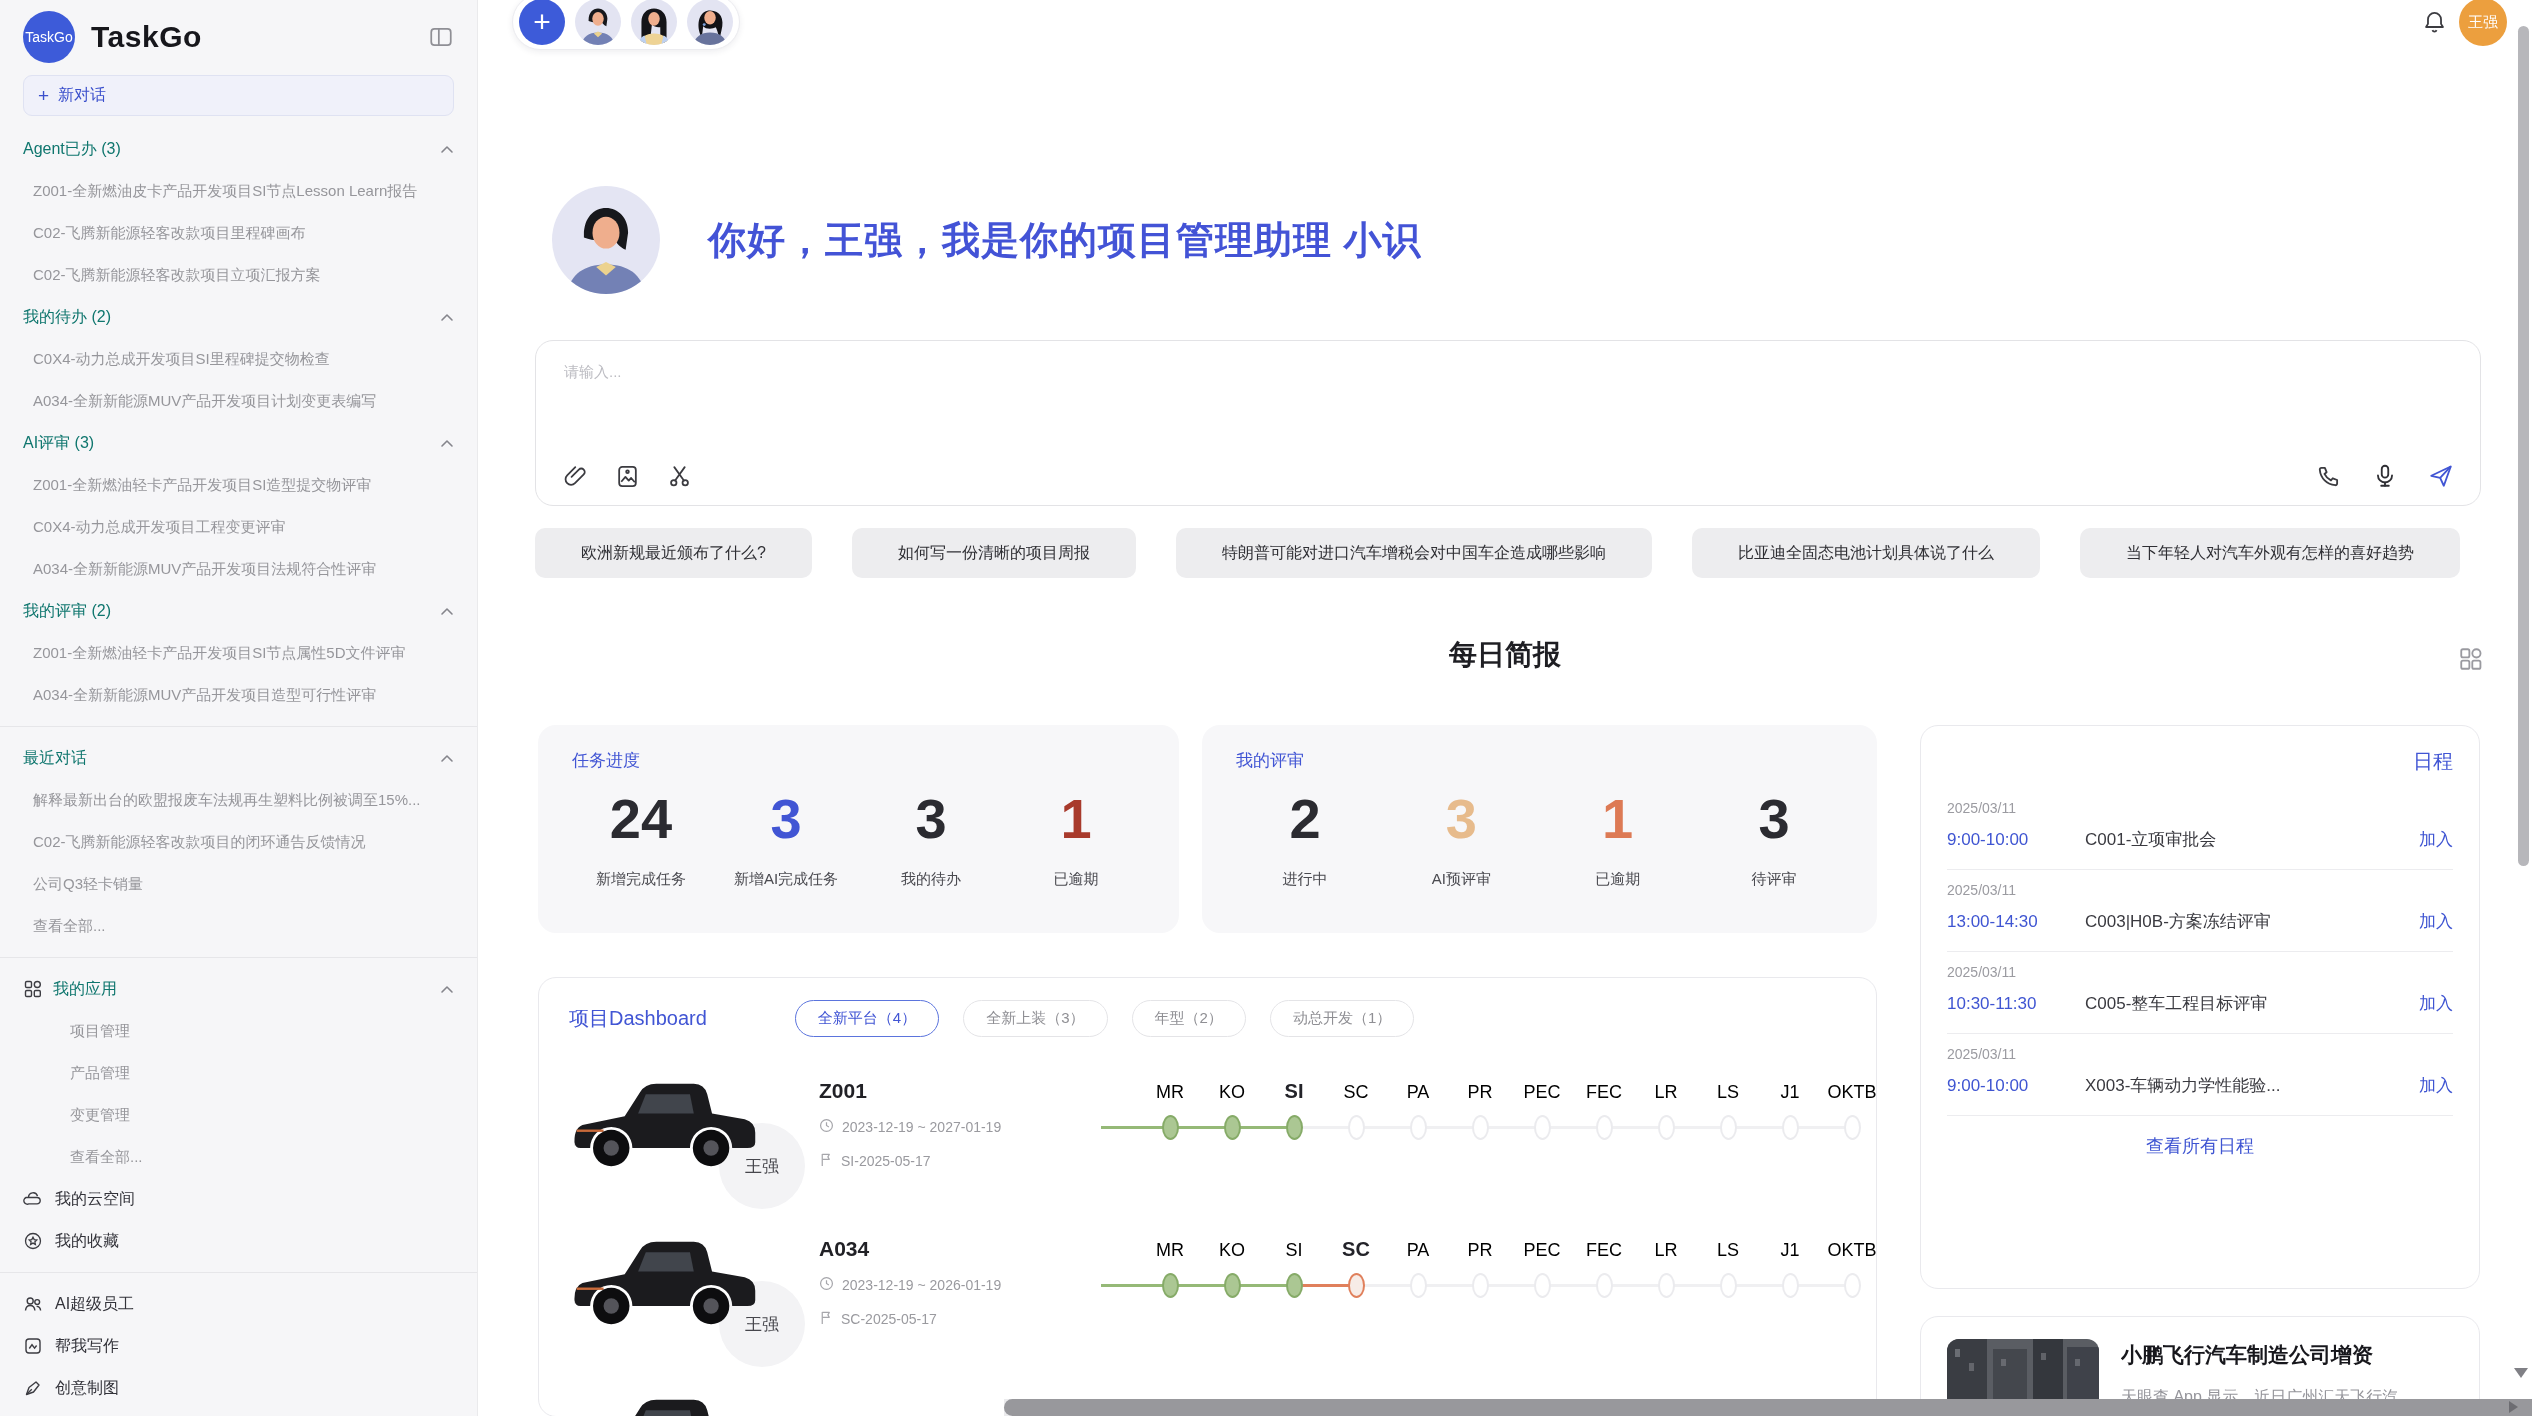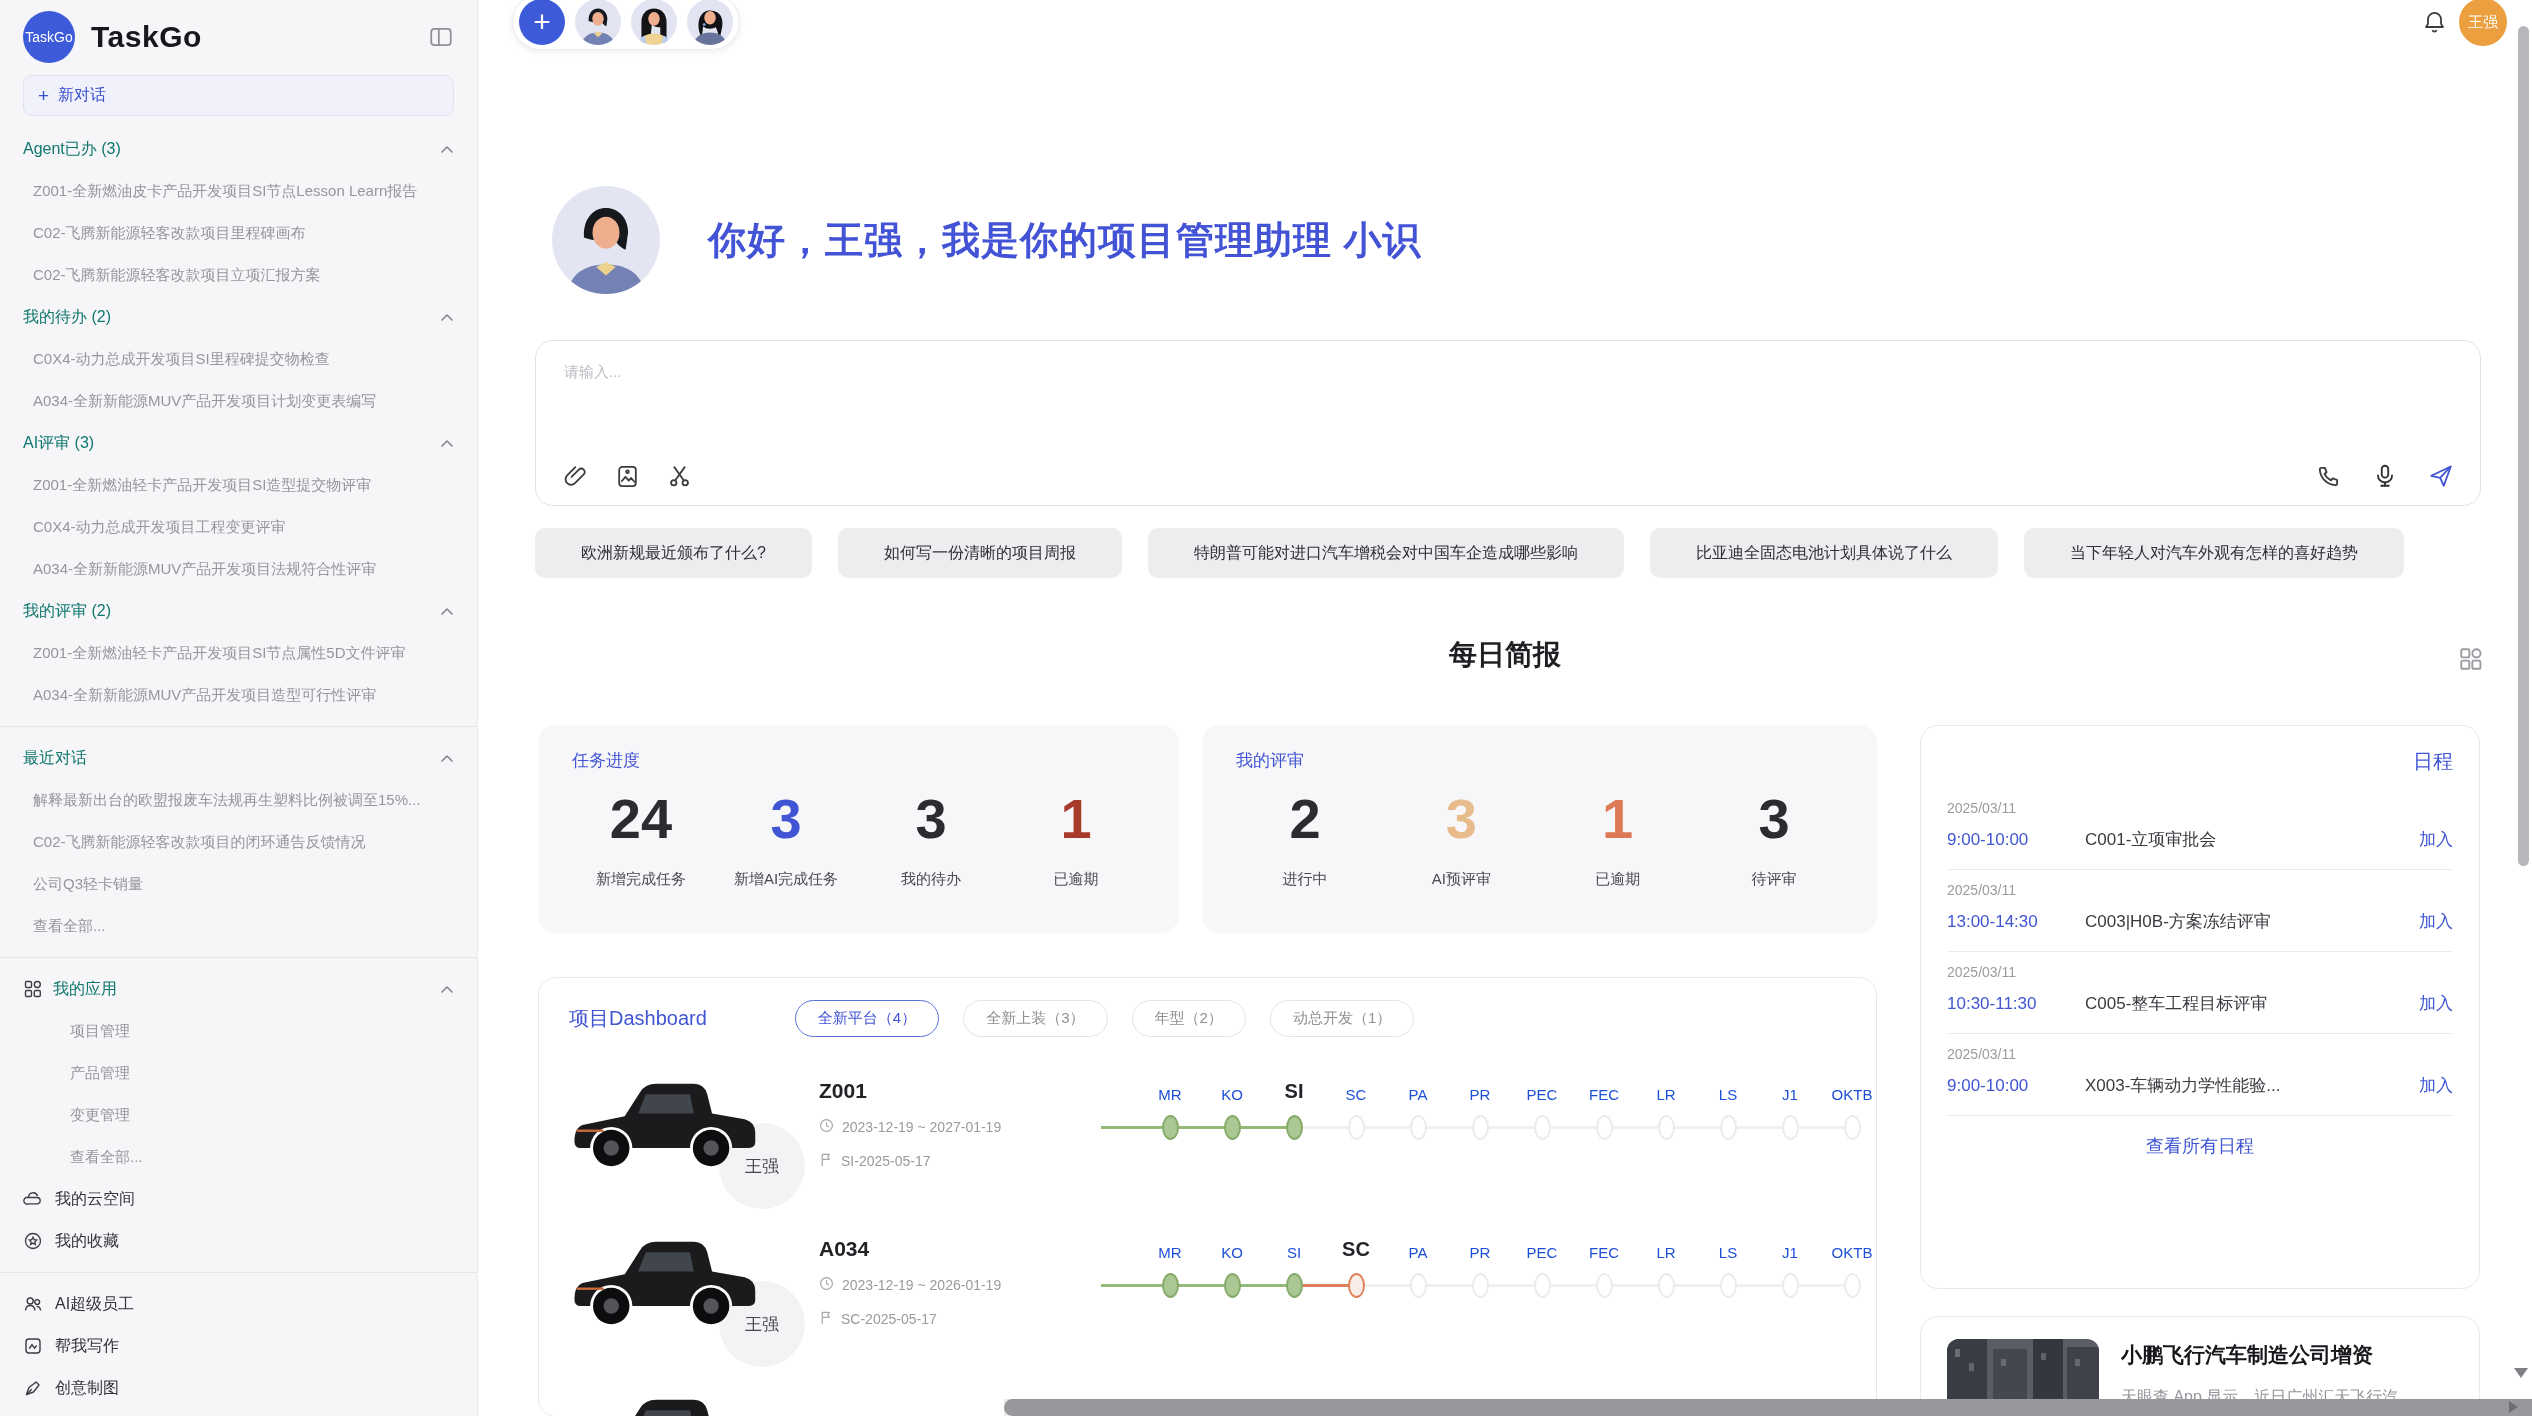--- a/index.html
+++ b/index.html
@@ -40,21 +40,21 @@
   .greet-avatar { width:108px; height:108px; border-radius:50%; overflow:hidden; background:#e4e5f3; flex:none; }
   .greet-text { margin-left:48px; font-size:38px; font-weight:700; color:#4353d6; letter-spacing:1px; }
 
   .input-card { position:absolute; left:57px; top:340px; width:1946px; height:166px; border:1px solid #e3e3e6; border-radius:18px; background:#fff; }
   .input-card textarea { position:absolute; left:28px; top:22px; right:28px; height:66px; border:none; outline:none; resize:none; font-family:"Liberation Sans",sans-serif; font-size:15px; color:#33333a; background:transparent; }
   .input-card textarea::placeholder { color:#bcbcc2; }
   .in-icons-l { position:absolute; left:26px; bottom:16px; display:flex; gap:26px; }
   .in-icons-r { position:absolute; right:26px; bottom:16px; display:flex; gap:30px; align-items:center; }
   .iico { width:26px; height:26px; cursor:pointer; display:flex; align-items:center; justify-content:center; }
 
-  .chips { position:absolute; left:57px; top:528px; display:flex; gap:26px;border-radius:20px; }
+  .chips { position:absolute; left:57px; top:528px; display:flex; gap:40px;border-radius:20px; }
   .chip { height:50px; background:#ededef; border-radius:10px; display:flex; align-items:center; padding:0 46px; font-size:16px; color:#2f2f34; white-space:nowrap; cursor:pointer; }
 
   .brief-title { position:absolute; left:0; right:0; top:636px; text-align:center; font-size:28px; font-weight:700; color:#1e1e23; }
   .brief-grid-btn { position:absolute; right:48px; top:646px; width:26px; height:26px; cursor:pointer; }
 
   .stat-card { position:absolute; top:725px; height:208px; background:#f7f7f9; border-radius:18px; padding:24px 34px 0; }
   .stat-card.c1 { left:60px; width:641px; }
   .stat-card.c2 { left:724px; width:675px; }
   .stat-title { color:#4155d4; font-size:17px; }
   .stat-row { display:flex; justify-content:space-between; margin-top:18px; padding:0 14px; }
@@ -74,21 +74,21 @@
   .proj-rows { margin-top:30px; }
   .prow { display:flex; align-items:flex-start; height:158px; }
   .truck-wrap { position:relative; width:250px; height:112px; flex:none; }
   .owner-circle { position:absolute; right:14px; bottom:-30px; width:86px; height:86px; border-radius:50%; background:#f3f3f5; display:flex; align-items:center; justify-content:center; font-size:17px; color:#46464c; z-index:0; }
   .truck-wrap svg.truck { position:absolute; left:0; top:4px; z-index:1; }
   .pinfo { width:280px; flex:none; padding-top:12px; }
   .pcode { font-size:21px; font-weight:700; color:#212126; }
   .pmeta { display:flex; align-items:center; gap:8px; margin-top:14px; color:#9a9a9f; font-size:14px; height:20px; }
   .ms-track { flex:1; display:flex; position:relative; margin-top:10px; padding-left:40px; }
   .ms { position:relative; width:62px; display:flex; flex-direction:column; align-items:center; }
-  .ms-label { height:26px; display:flex; align-items:flex-end; font-size:15px; color:#1d4ed8; }
+  .ms-label { height:26px; display:flex; align-items:flex-end; font-size:18px; color:#000000; }
   .ms.active .ms-label { font-size:20px; font-weight:700; color:#232329; }
   .dot { width:17px; height:25px; border-radius:50%; background:#fff; border:2px solid #ebebee; margin-top:12px; z-index:1; }
   .dot.done { background:#abc793; border-color:#86ab68; }
   .dot.overdue { background:#f7ece7; border-color:#e0805c; }
   .seg { position:absolute; left:-50%; width:100%; top:49px; height:3px; background:#f0f0f2; z-index:0; }
   .seg.done { background:#95b977; }
   .seg.overdue { background:#e0805c; }
   .seg.stub { left:2px; width:72px; }
 
   

